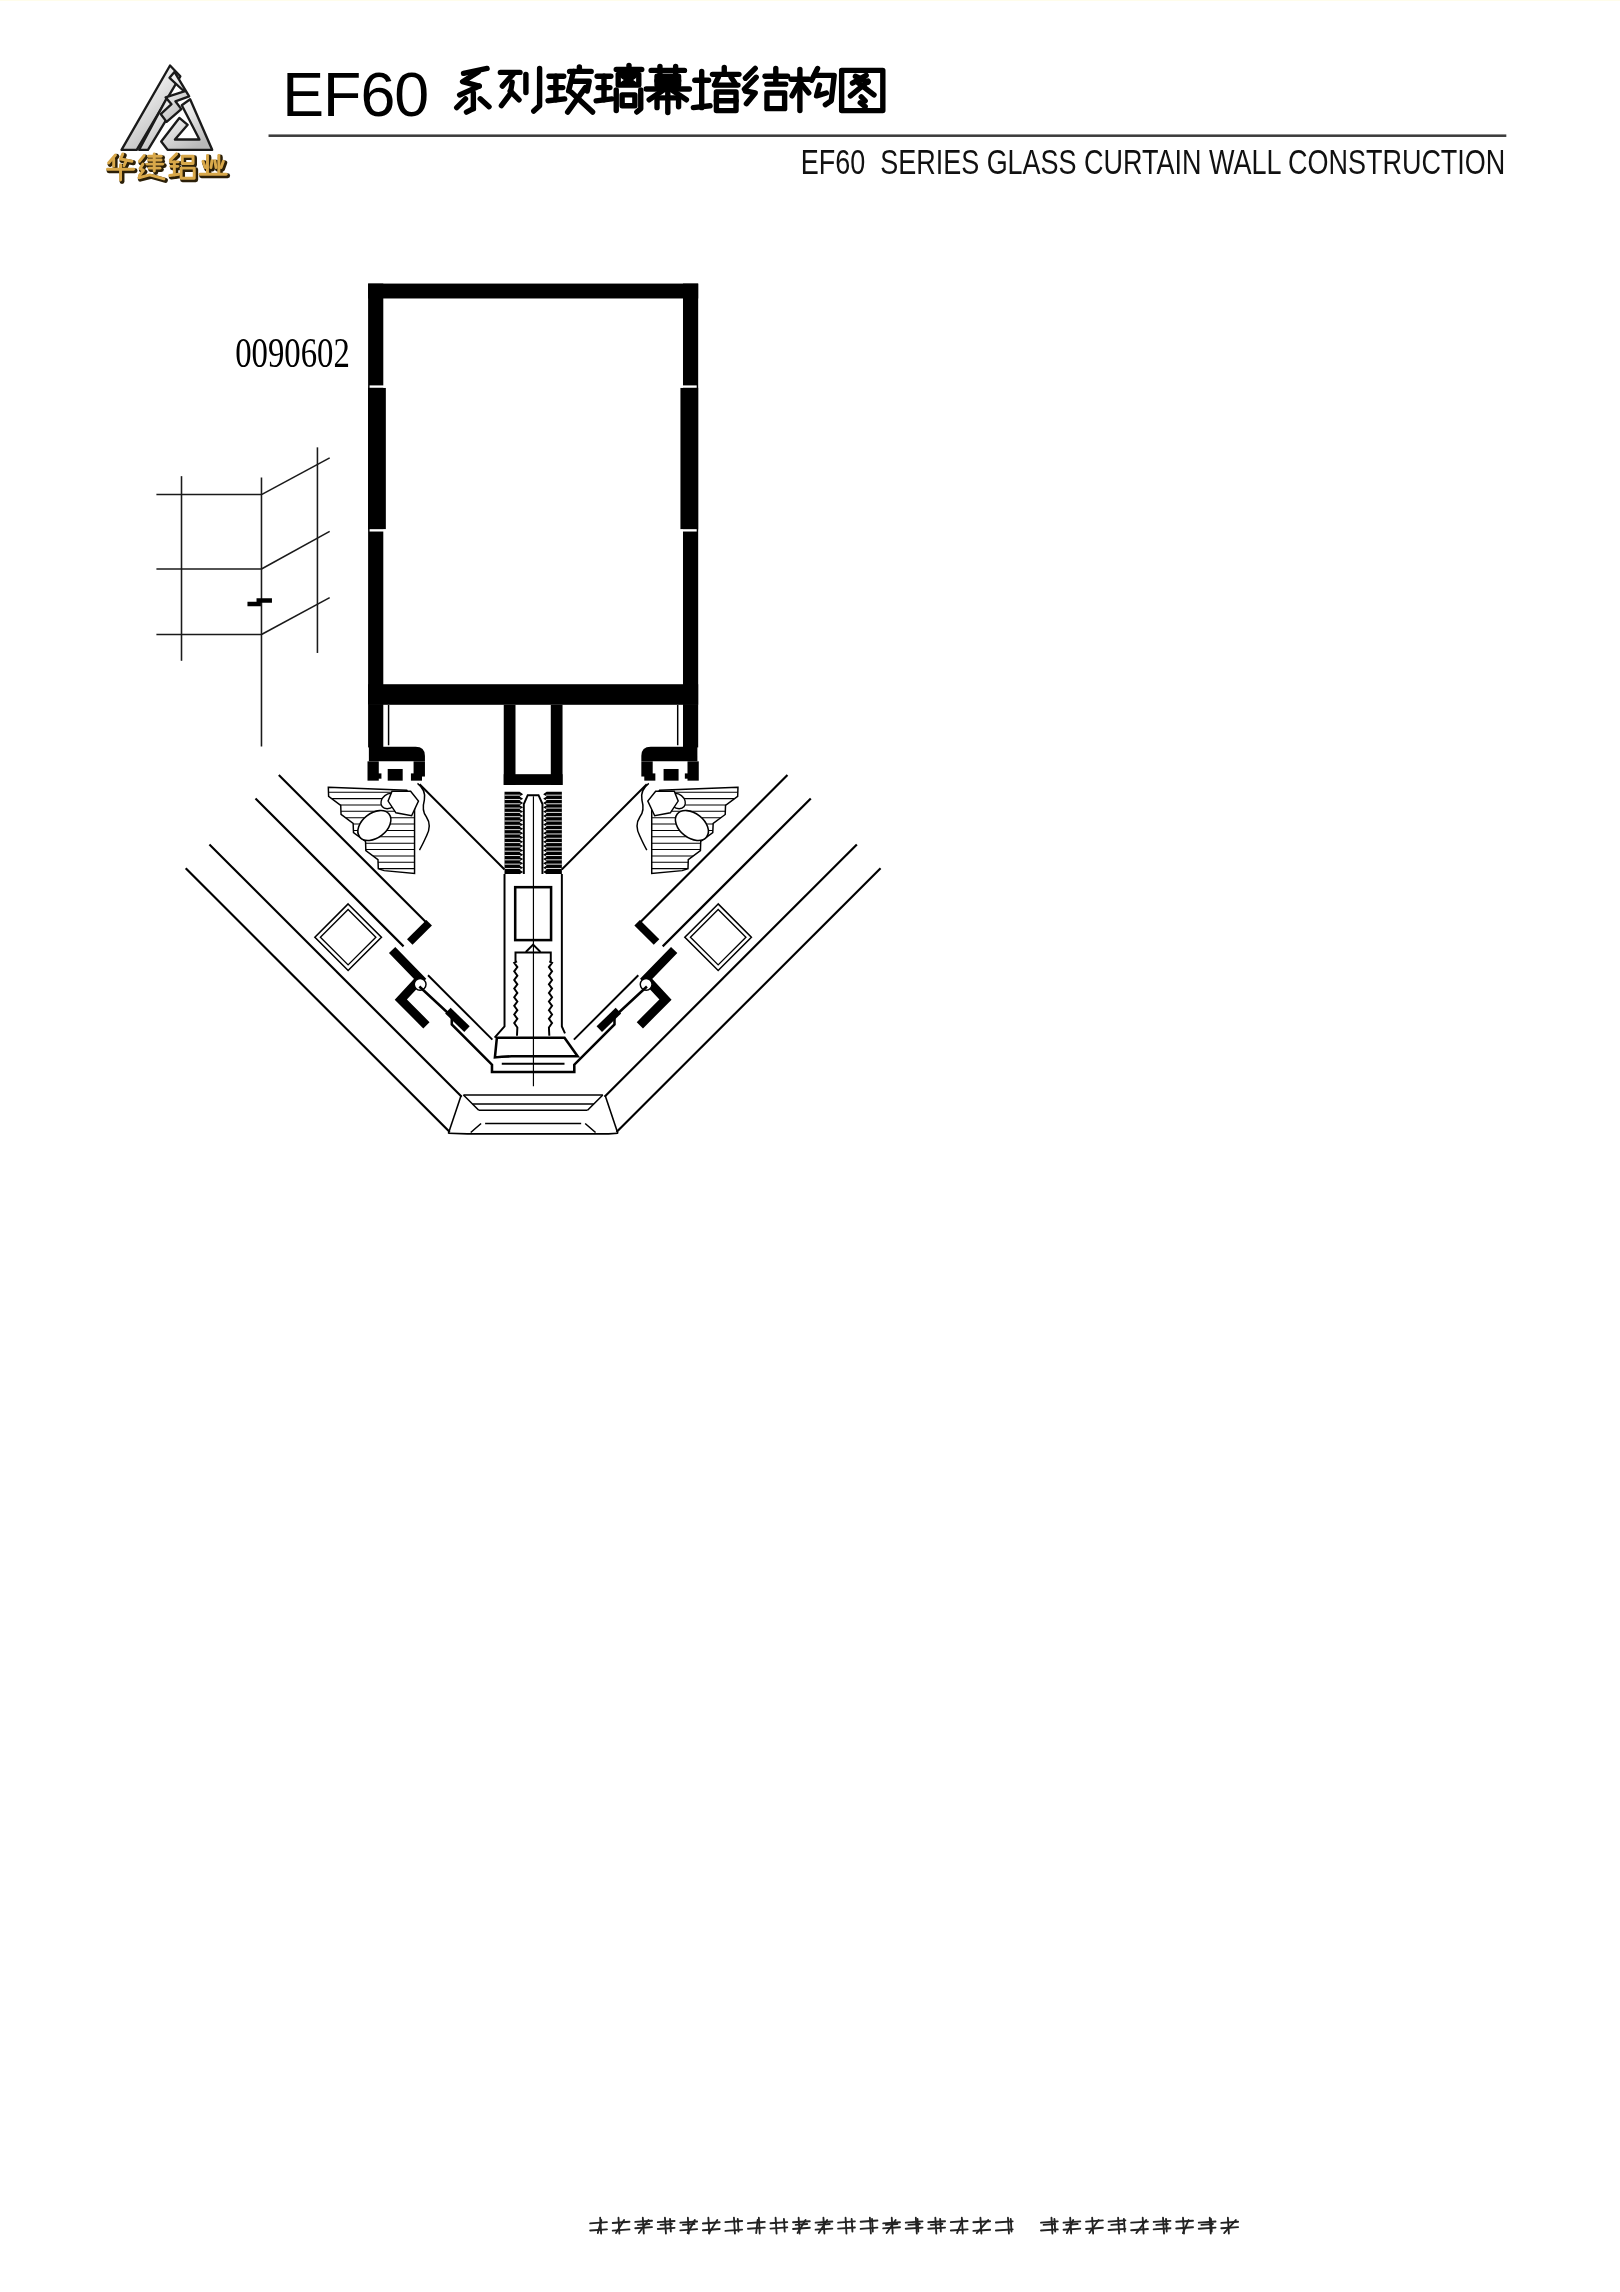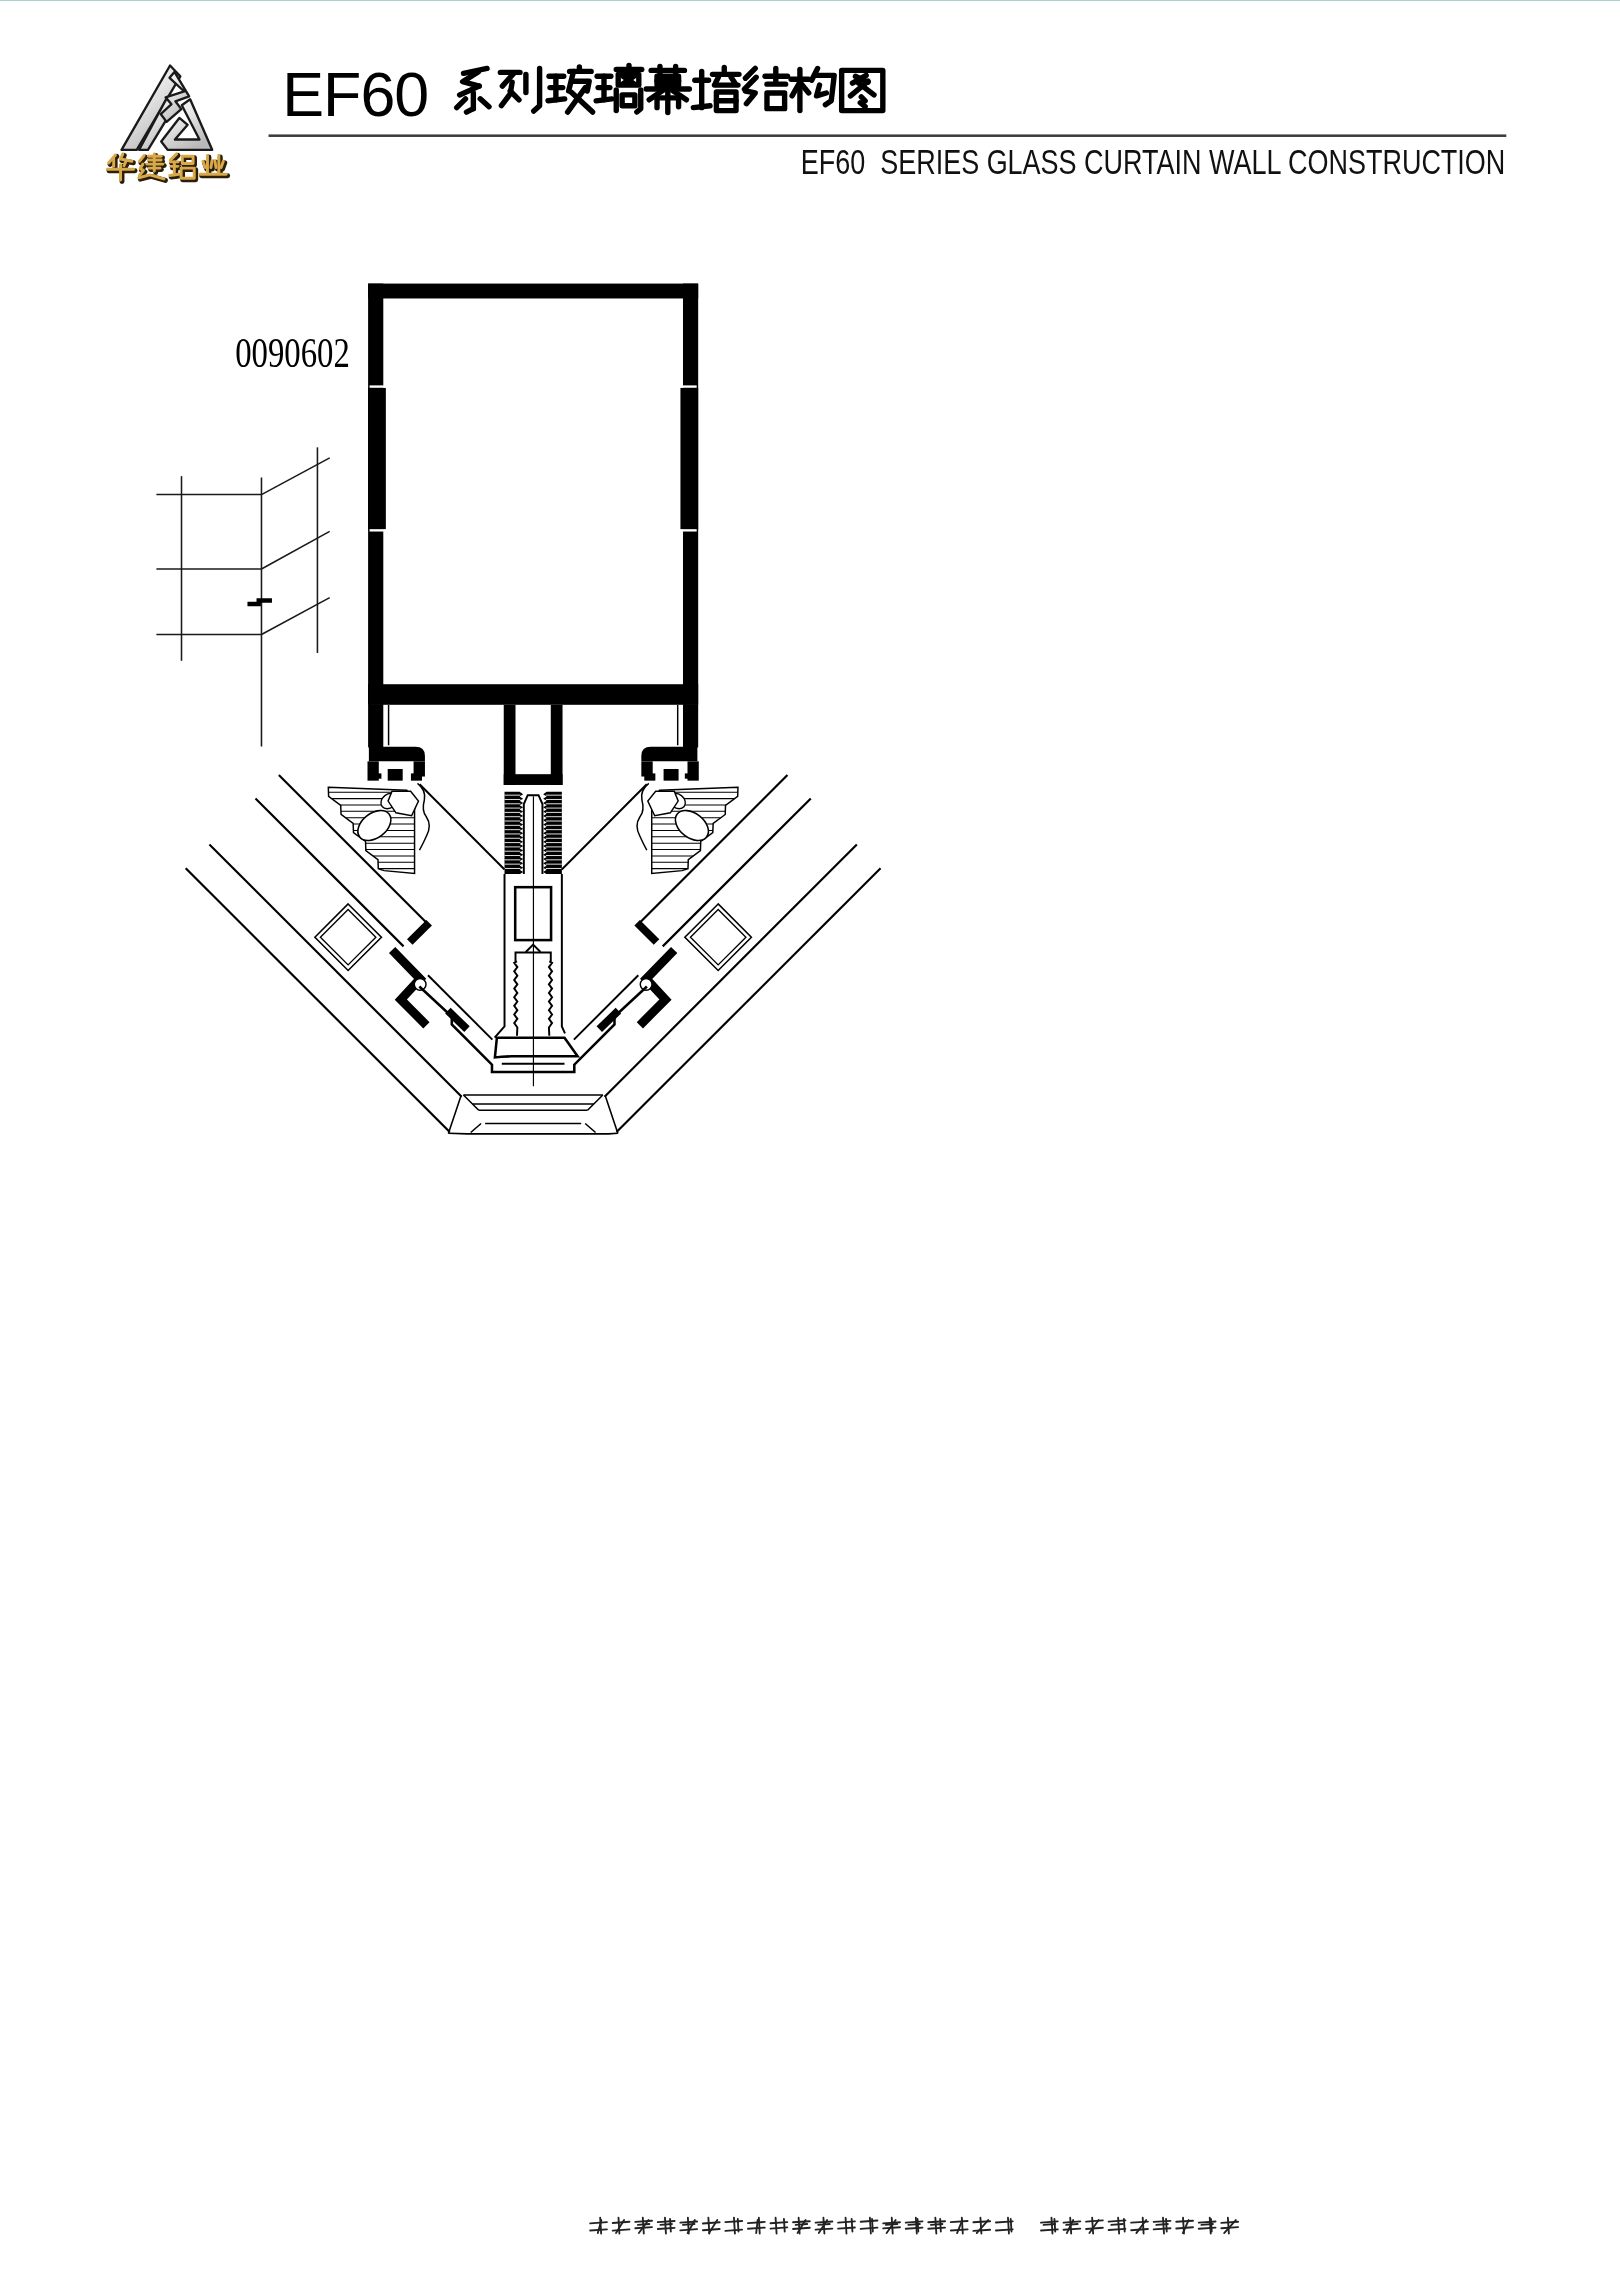--- a/index.html
+++ b/index.html
@@ -1,14 +1,14 @@
 <!DOCTYPE html>
 <html><head><meta charset="utf-8"><style>
 html,body{margin:0;padding:0;background:#fff;}
-.page{position:relative;width:1620px;height:2293px;background:#0f766e;overflow:hidden;font-family:"Liberation Sans",sans-serif;}
+.page{position:relative;width:1620px;height:2293px;background:#fef9c3;overflow:hidden;font-family:"Liberation Sans",sans-serif;}
 </style></head><body>
 <div class="page">
 <svg width="1620" height="2293" viewBox="0 0 1653 2339" xmlns="http://www.w3.org/2000/svg">
 <defs>
 <linearGradient id="lg" x1="0" y1="0" x2="0.6" y2="1">
           <stop offset="0" stop-color="#fdfdfd"></stop>
           <stop offset="0.45" stop-color="#e8e8e8"></stop>
           <stop offset="1" stop-color="#b9b9b9"></stop>
         </linearGradient>
 </defs>

